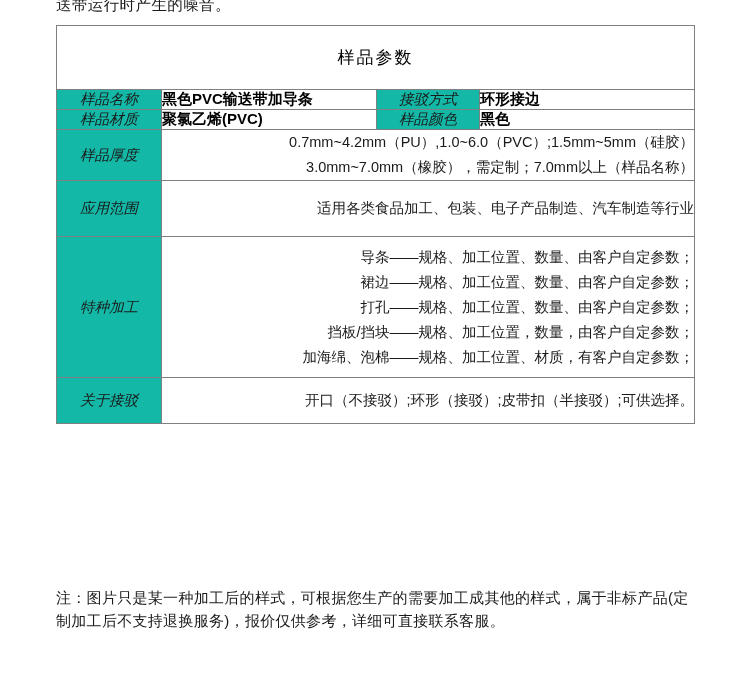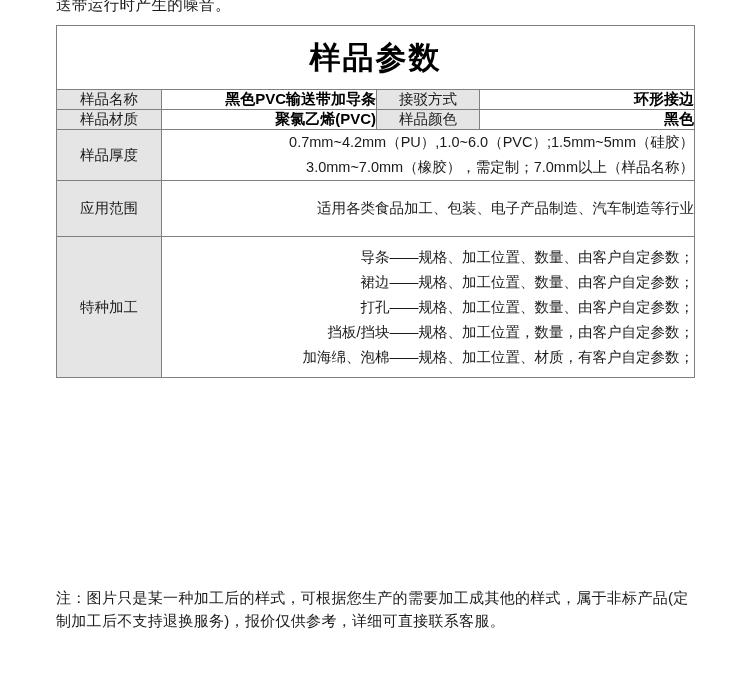--- a/index.html
+++ b/index.html
@@ -40,36 +40,37 @@
     width: 638px;
     table-layout: fixed;
   }
   table.spec td {
     border: 1px solid #808080;
     padding: 0;
     vertical-align: middle;
   }
   .title-cell {
     text-align: center;
-    font-size: 31px;
-    font-weight: bold;
+    font-size: 17px;
+    font-weight: normal;
     height: 63px;
     letter-spacing: 2px;
     color: #000;
   }
   .lbl {
-    background: #e5e5e5;
+    background: #14b8a6;
     text-align: center;
     font-size: 14.5px;
     color: #1a1a1a;
     padding: 8px 4px;
     font-weight: normal;
+    font-style: italic;
   }
   .val-center {
-    text-align: right;
+    text-align: left;
     font-size: 15px;
     font-weight: bold;
     color: #000;
     padding: 8px 6px;
   }
   .val-left {
     text-align: right;
     font-size: 14.5px;
     color: #1a1a1a;
     padding: 10px 14px;
@@ -147,19 +148,25 @@
           <td class="lbl">特种加工</td>
           <td class="val-left multiline" colspan="3" style="height:140px">
             <div>导条——规格、加工位置、数量、由客户自定参数；</div>
             <div>裙边——规格、加工位置、数量、由客户自定参数；</div>
             <div>打孔——规格、加工位置、数量、由客户自定参数；</div>
             <div>挡板/挡块——规格、加工位置，数量，由客户自定参数；</div>
             <div>加海绵、泡棉——规格、加工位置、材质，有客户自定参数；</div>
           </td>
         </tr>
 
+        <tr>
+          <td class="lbl">关于接驳</td>
+          <td class="val-left multiline" colspan="3" style="height:45px">
+            <div>开口（不接驳）;环形（接驳）;皮带扣（半接驳）;可供选择。</div>
+          </td>
+        </tr>
       </tbody>
     </table>
   </div>
 
   <div class="note">注：图片只是某一种加工后的样式，可根据您生产的需要加工成其他的样式，属于非标产品(定制加工后不支持退换服务)，报价仅供参考，详细可直接联系客服。</div>
 
 </div>
 
 </body></html>

